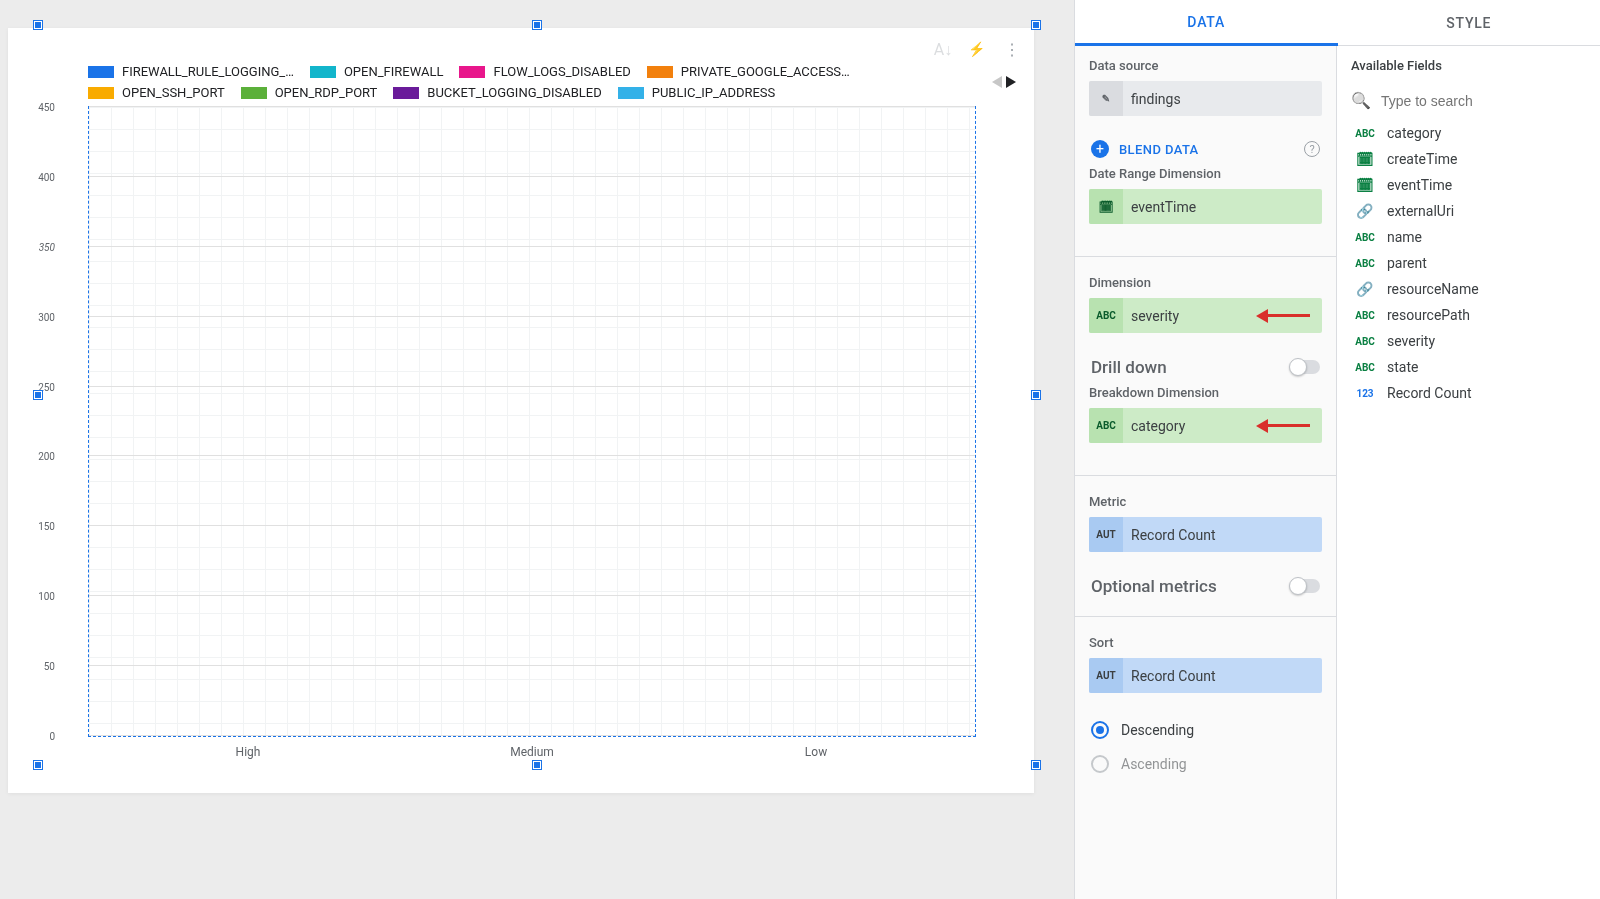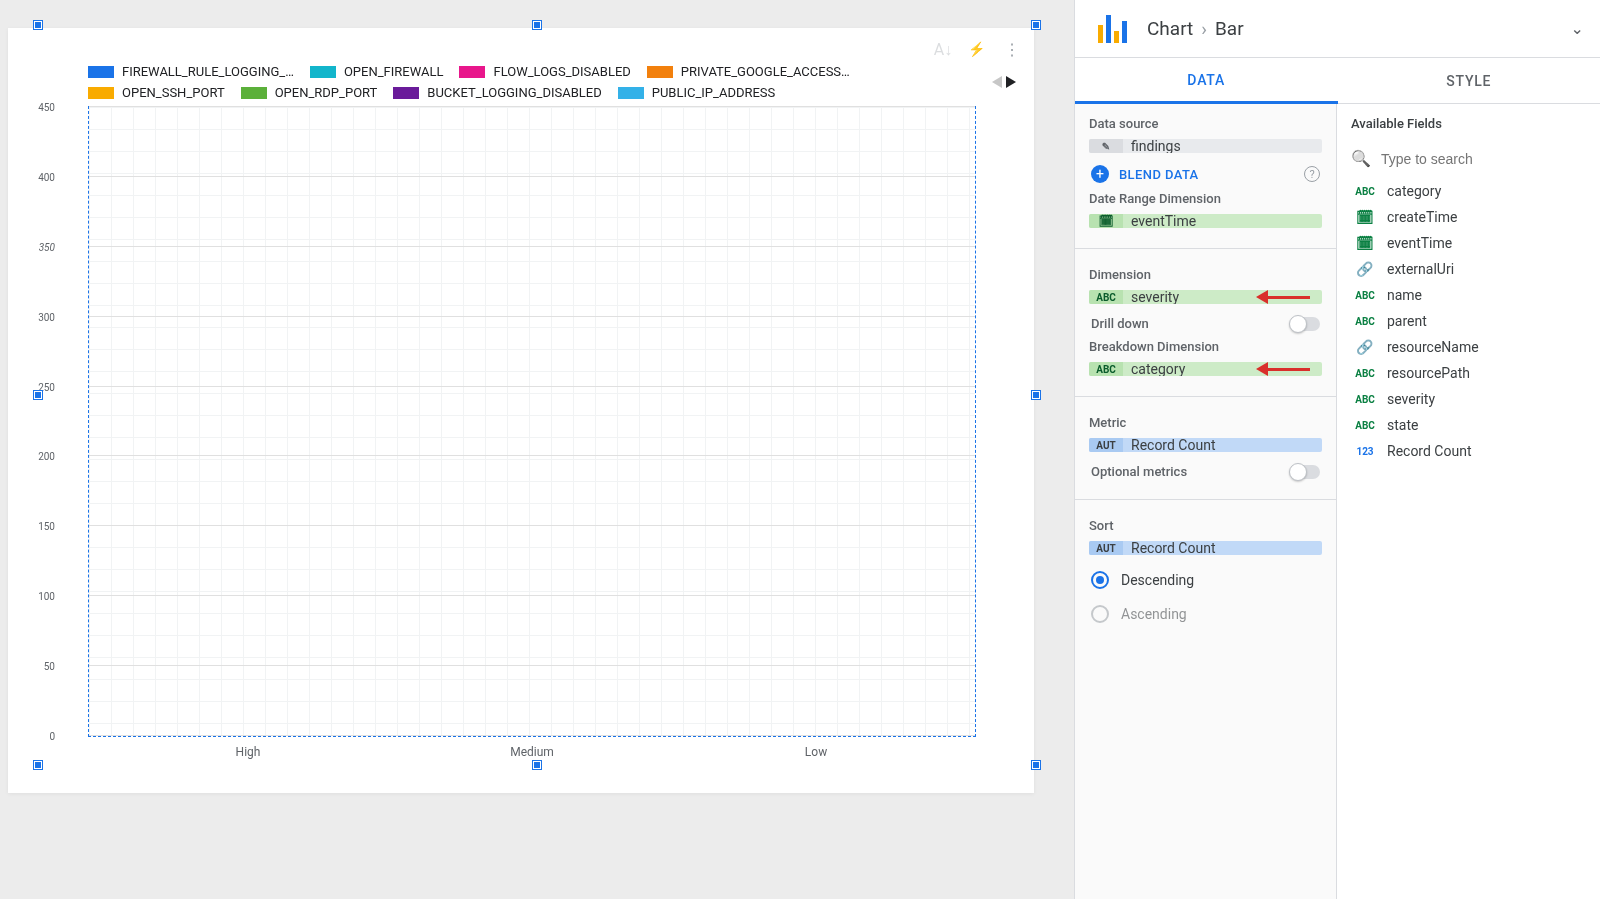--- a/index.html
+++ b/index.html
@@ -134,22 +134,22 @@
   .tab.active { color:var(--blue); border-bottom:3px solid var(--blue); margin-bottom:-1px;}
 
   .columns { flex:1; display:flex; overflow:hidden;}
   .col-left { width:262px; border-right:1px solid var(--panel-border); overflow-y:auto; background:#fafafa;}
   .col-right { flex:1; overflow-y:auto; }
   .section { padding:12px 14px 6px; }
   .label { font-size:13px; color:var(--muted); margin-bottom:8px; font-weight:500;}
   .divider { height:1px; background:var(--panel-border); margin:6px 0; }
 
   .chip {
-    display:flex; align-items:center; height:14px; border-radius:2px; overflow:hidden;
-    font-size:14px; cursor:pointer; margin-bottom:8px; position:relative;
+    display:flex; align-items:center; height:35px; border-radius:2px; overflow:hidden;
+    font-size:14px; cursor:pointer; margin-bottom:20px; position:relative;
   }
   .chip .prefix {
     width:34px; height:100%; display:flex; align-items:center; justify-content:center; font-size:10px; font-weight:700;
   }
   .chip .body { padding:0 8px; flex:1; }
   .chip-green { background: var(--chip-green);} .chip-green .prefix{background:#b8e2b0; color:#0b5c2c;}
   .chip-blue  { background: var(--chip-blue);}  .chip-blue  .prefix{background:#a9caf2;}
   .chip-grey  { background: var(--chip-grey);}  .chip-grey  .prefix{background:#dadce0; color:#5f6368;}
 
   
@@ -161,21 +161,21 @@
   .pointer-head{width:0;height:0;border-top:7px solid transparent;border-bottom:7px solid transparent;border-right:12px solid var(--pointer-red); margin-right:-2px;}
 
   .blend-row { display:flex; align-items:center; gap:10px; padding:4px 2px 8px; }
   .plus-badge {
     width:18px; height:18px; border-radius:50%; background:var(--blue); color:#fff;
     display:flex; align-items:center; justify-content:center; font-size:14px; line-height:1;
   }
   .blend-label{ color:var(--blue); font-size:13px; font-weight:500; letter-spacing:.4px;}
   .help-circle{ margin-left:auto; width:16px;height:16px;border:1.5px solid #9aa0a6;border-radius:50%;color:#9aa0a6;display:flex;align-items:center;justify-content:center;font-size:11px;}
 
-  .toggle-row{ display:flex; align-items:center; justify-content:space-between; padding:4px 2px 8px; font-size:13px; color:var(--muted); font-weight:500;}
+  .toggle-row{ display:flex; align-items:center; justify-content:space-between; padding:4px 2px 8px; font-size:17px; color:var(--muted); font-weight:500;}
   .toggle{ width:30px; height:14px; background:#dadce0; border-radius:7px; position:relative; cursor:pointer;}
   .toggle::after{content:"";position:absolute;width:16px;height:16px;border-radius:50%;background:#fff;border:1px solid #bdc1c6;top:-2px;left:-1px;box-shadow:0 1px 2px rgba(0,0,0,.2);}
 
   .radio-row{ display:flex; align-items:center; gap:12px; padding:8px 2px; font-size:14px; color:#3c4043; cursor:pointer;}
   .radio{ width:18px;height:18px;border-radius:50%;border:2px solid #9aa0a6; display:flex;align-items:center;justify-content:center;}
   .radio.checked{ border-color:var(--blue);}
   .radio.checked::after{ content:"";width:8px;height:8px;border-radius:50%;background:var(--blue);}
 
   
   .search-row{ display:flex; align-items:center; gap:8px; padding:10px 14px; }
@@ -304,36 +304,20 @@
       <span class="sel-dot sel-w"></span>
         <span class="sel-dot sel-e"></span>
       <span class="sel-dot sel-sw"></span>
         <span class="sel-dot sel-s"></span>
         <span class="sel-dot sel-se"></span>
     </div>
   </div>
 
   <div class="panel">
 
-    <div class="panel-head">
-      <div class="panel-icon">
-        <div class="mini-bars">
-          <span style="height:18px;background:#f9ab00"></span>
-          <span style="height:28px;background:#1a73e8"></span>
-          <span style="height:12px;background:#f9ab00"></span>
-          <span style="height:22px;background:#1a73e8"></span>
-        </div>
-      </div>
-      <div class="breadcrumb">
-        <span>Chart</span>
-        <span class="chev">›</span>
-        <span>Bar</span>
-      </div>
-      <div class="panel-caret">⌄</div>
-    </div>
 
     <div class="tabs">
       <div class="tab active">DATA</div>
       <div class="tab">STYLE</div>
     </div>
 
     <div class="columns">
 
       <div class="col-left">
 

